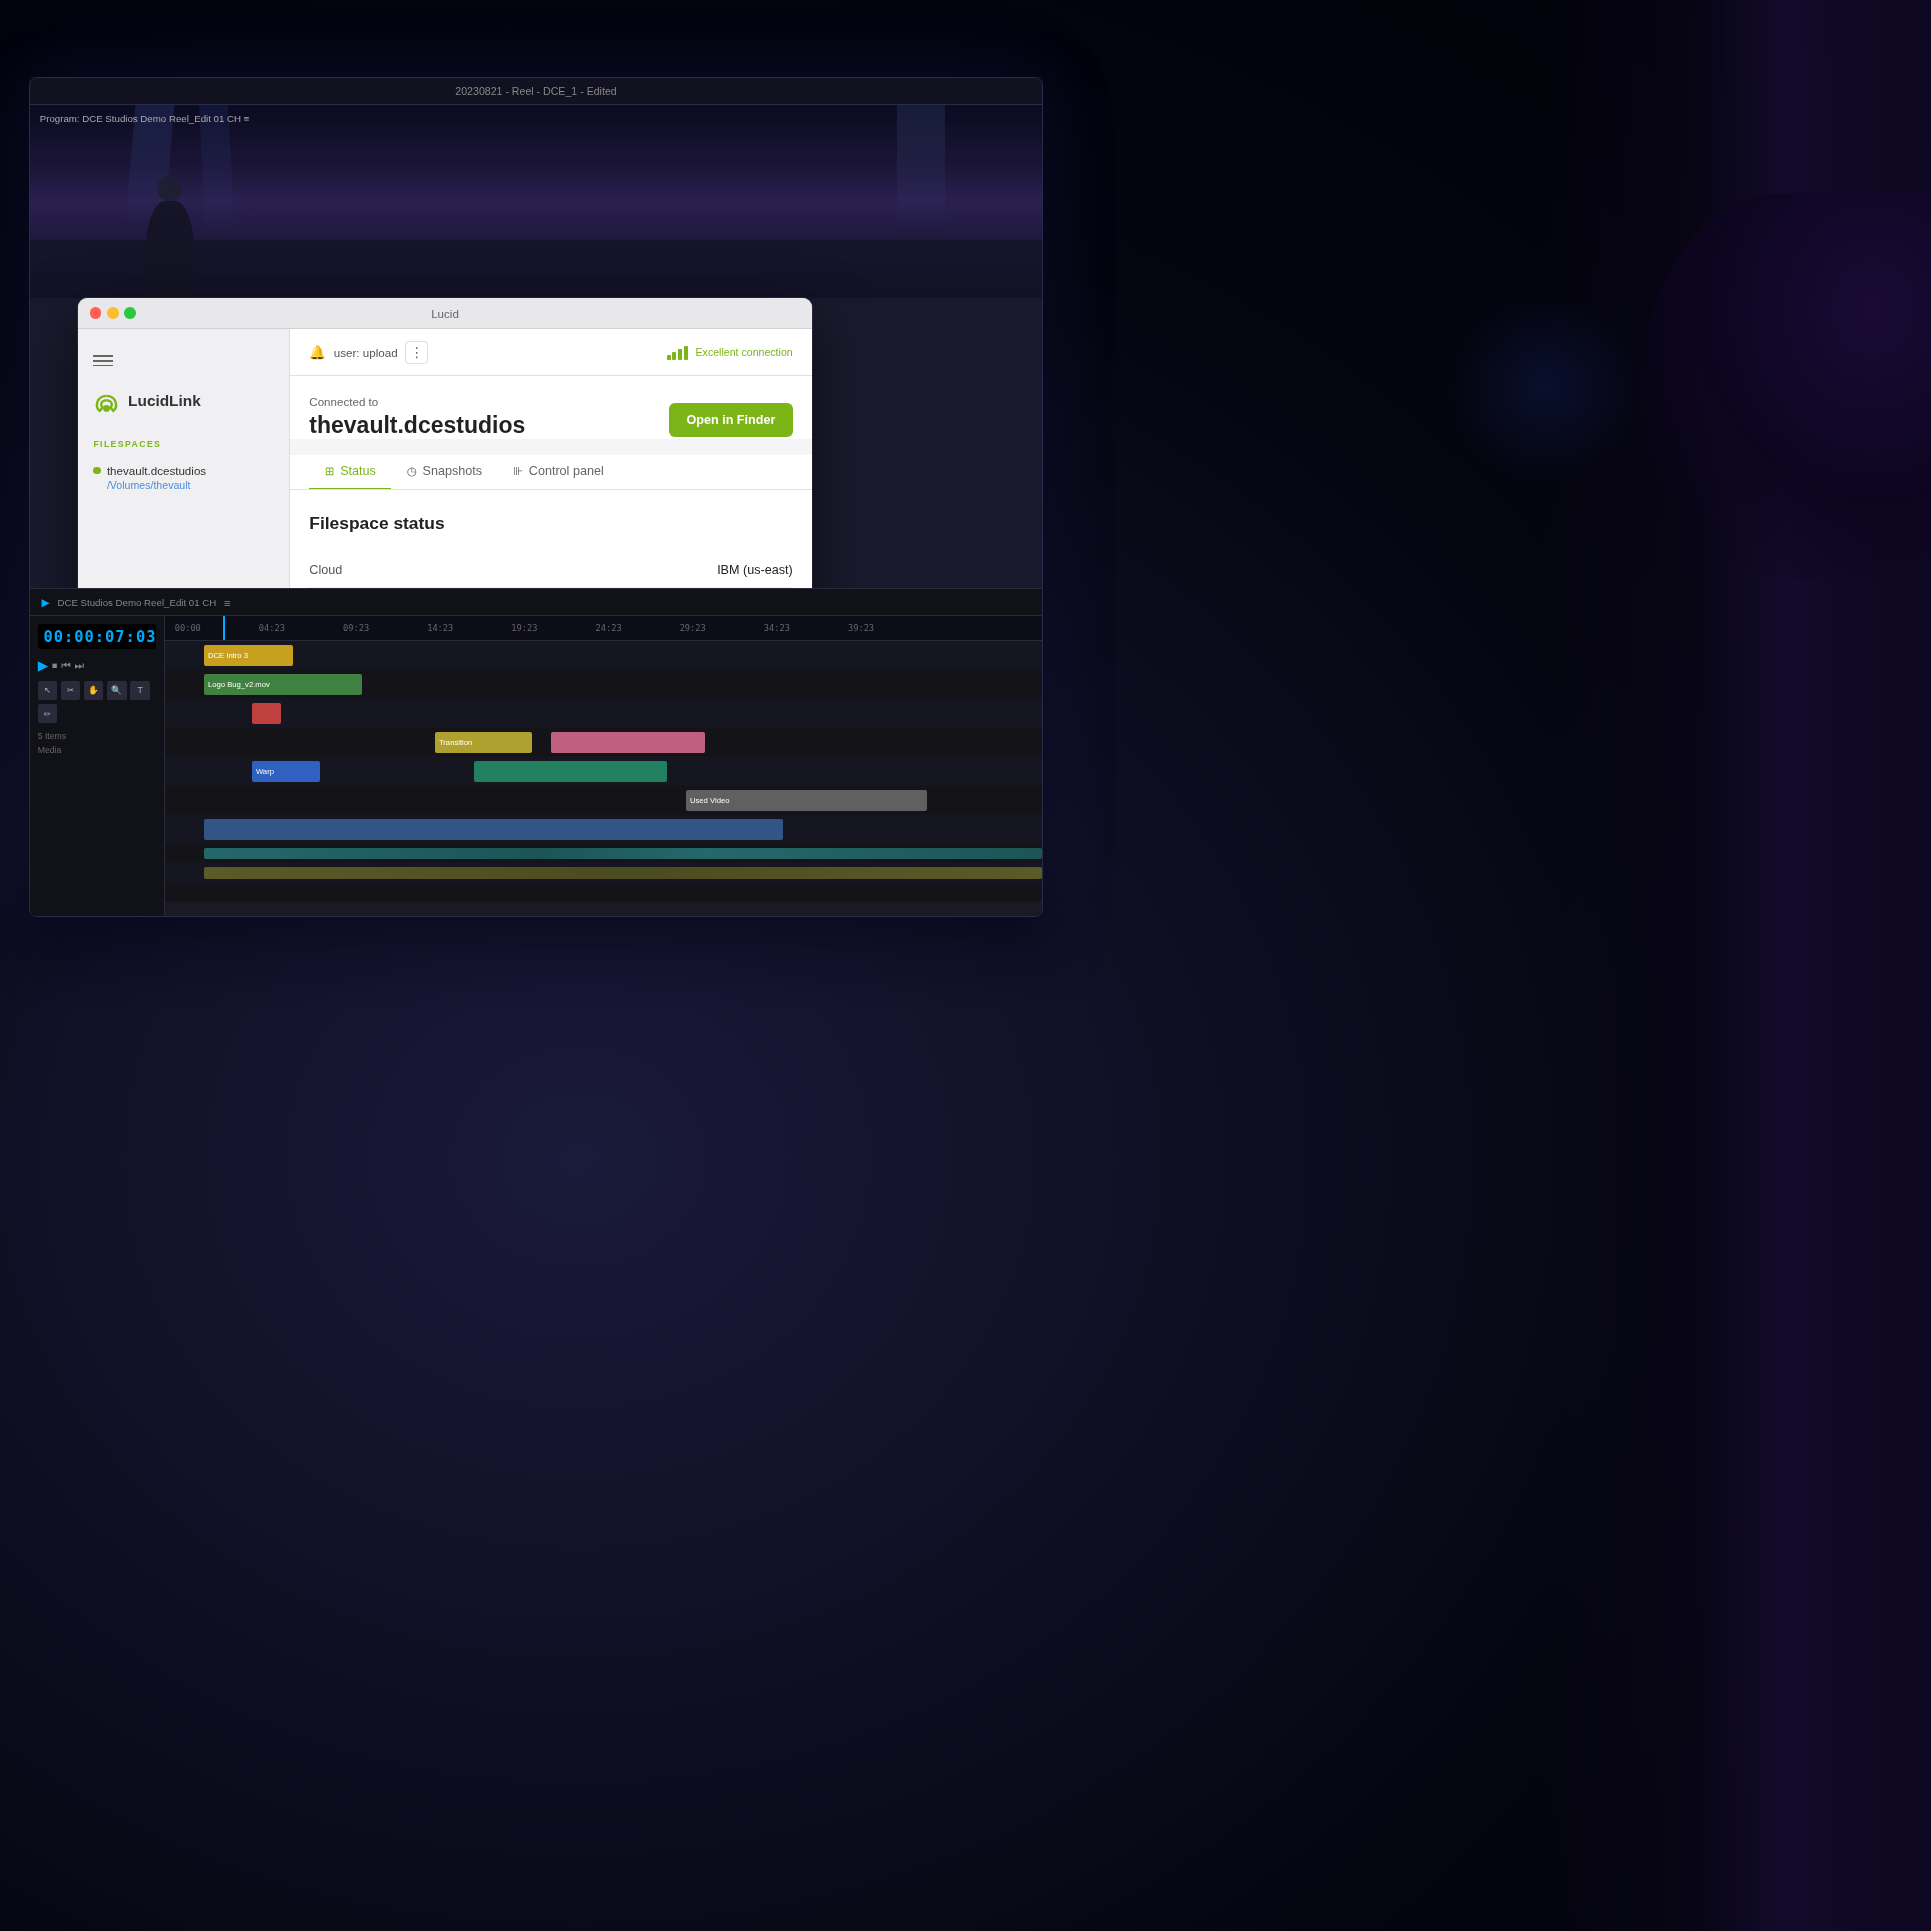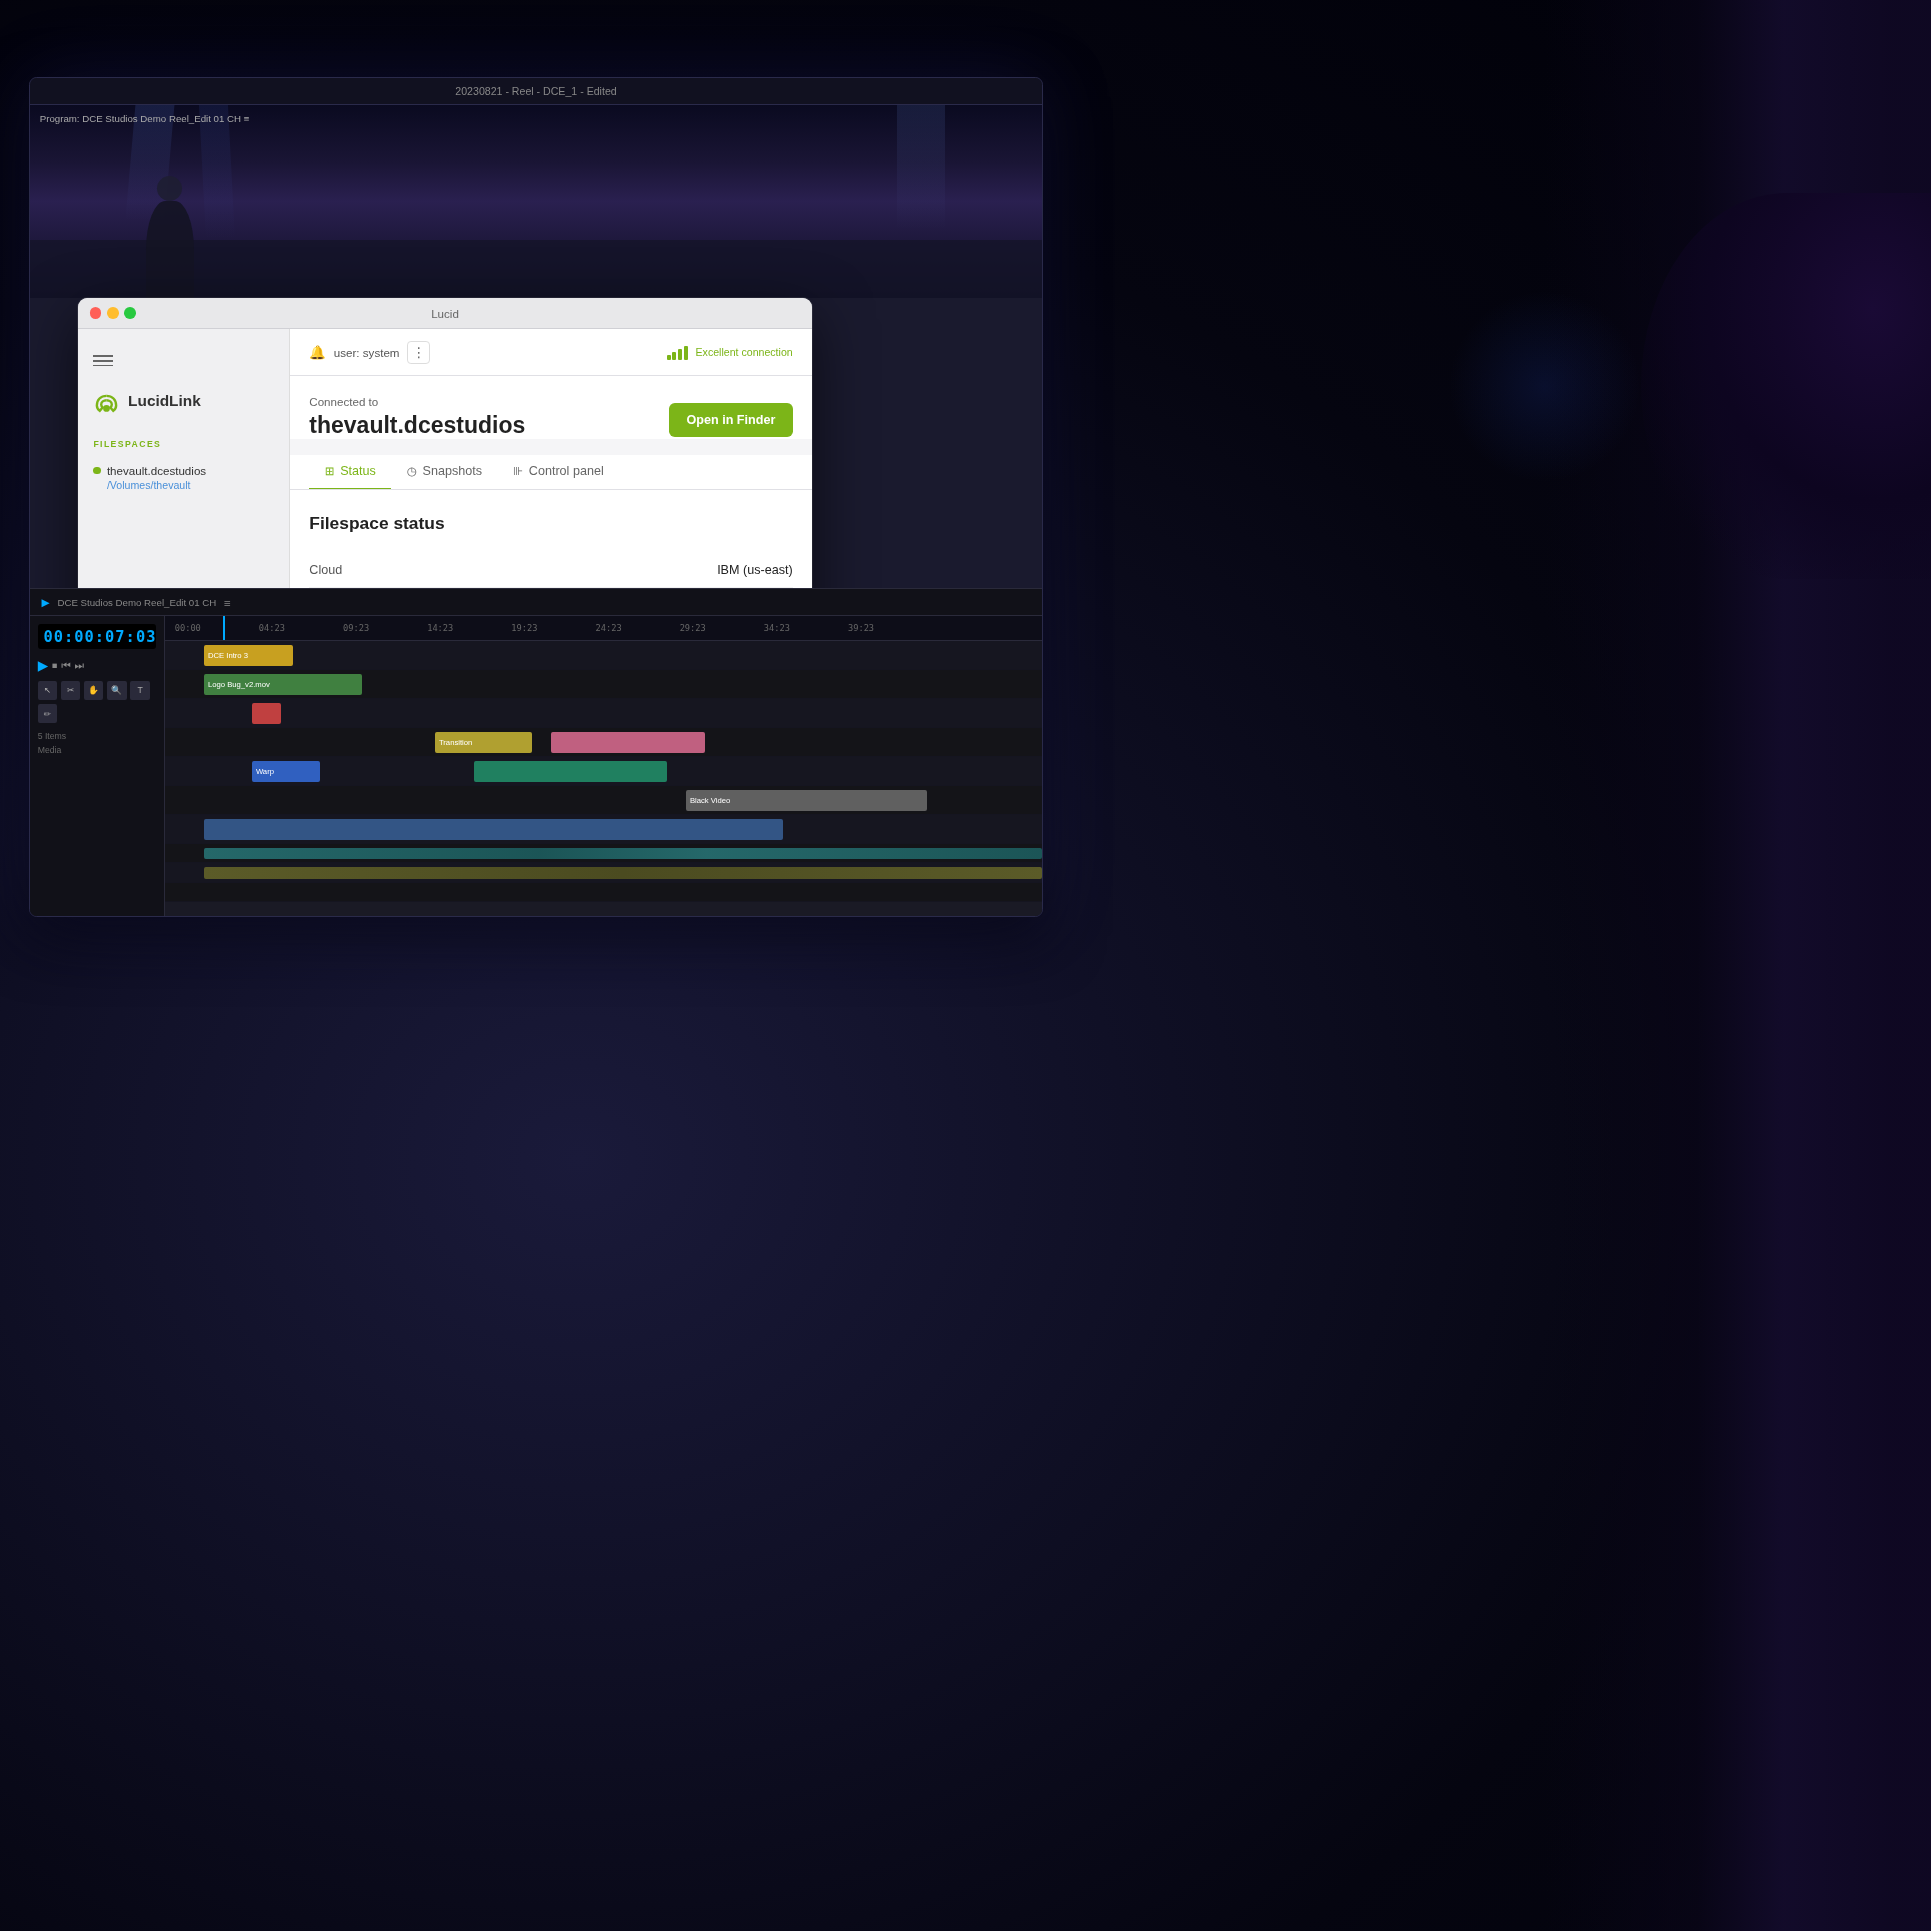--- a/index.html
+++ b/index.html
@@ -627,21 +627,21 @@
         </div>
       </div>
 
       <div class="main-content">
 
         <div class="main-topbar">
           <div class="user-info">
             <span class="user-icon">🔔</span>
             <span class="user-name">
               <span>user:</span>
-              <span>system</span>
+              <span>upload</span>
             </span>
             <div class="more-btn">
               <span>⋮</span>
             </div>
           </div>
 
           <div class="connection-status">
             <div class="signal-bars">
               <div class="signal-bar" style="height:4.8px"></div>
               <div class="signal-bar" style="height:7.7px"></div>
@@ -811,21 +811,21 @@
 
           <div class="track-clip" style="left:87px;width:68px;background:#3060c0;">
             <span>Warp</span>
           </div>
           <div class="track-clip" style="left:309px;width:193px;background:#208060;"></div>
         </div>
 
         <div class="track-row" style="background:#141418">
 
           <div class="track-clip" style="left:521px;width:241px;background:#606060;">
-            <span>Black Video</span>
+            <span>Used Video</span>
           </div>
         </div>
 
         <div class="track-row" style="background:#161620">
 
           <div class="track-clip" style="left:39px;width:579px;background:#4070b0;opacity:0.7;"></div>
         </div>
 
         <div class="track-row" style="background:#141418;height:19.3px">
 

